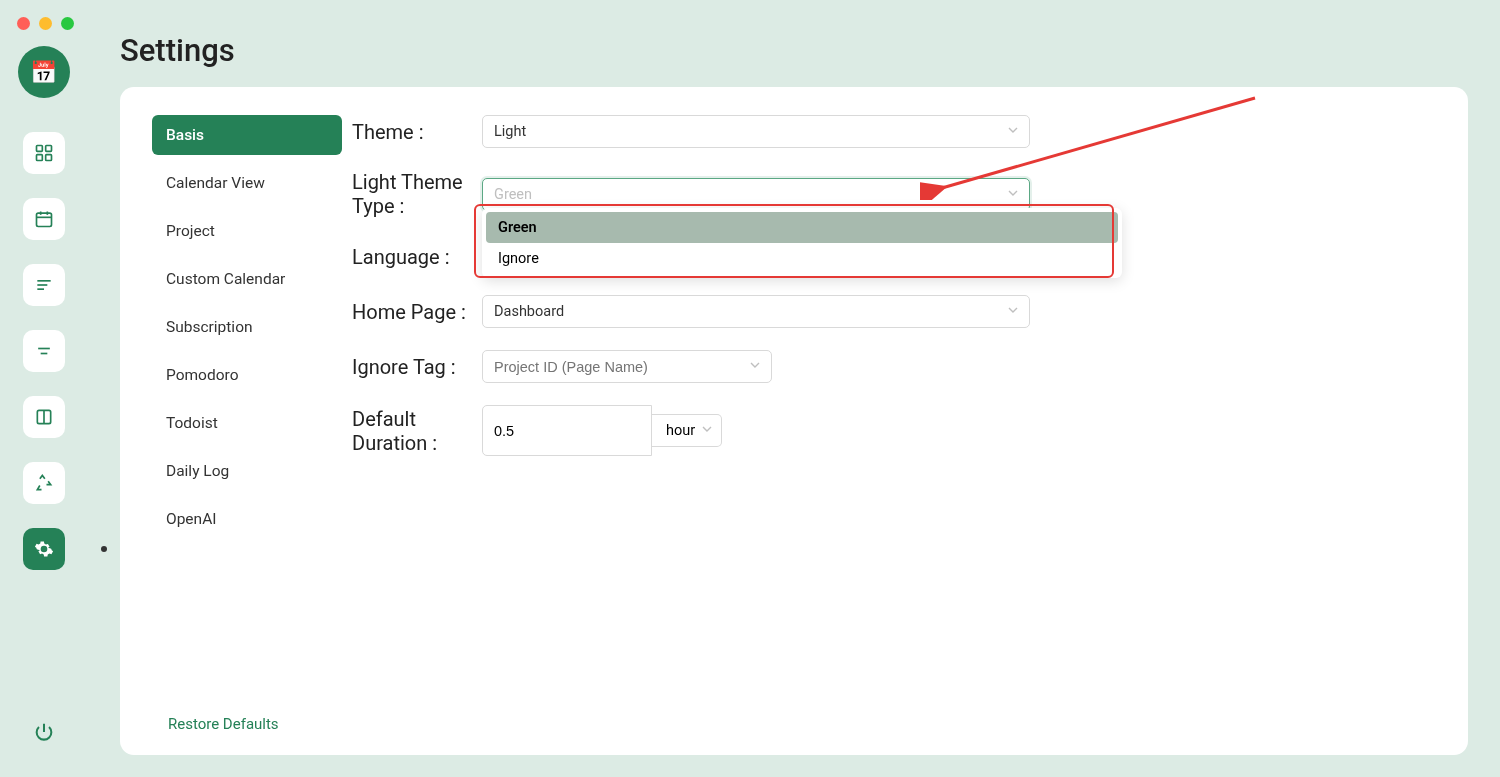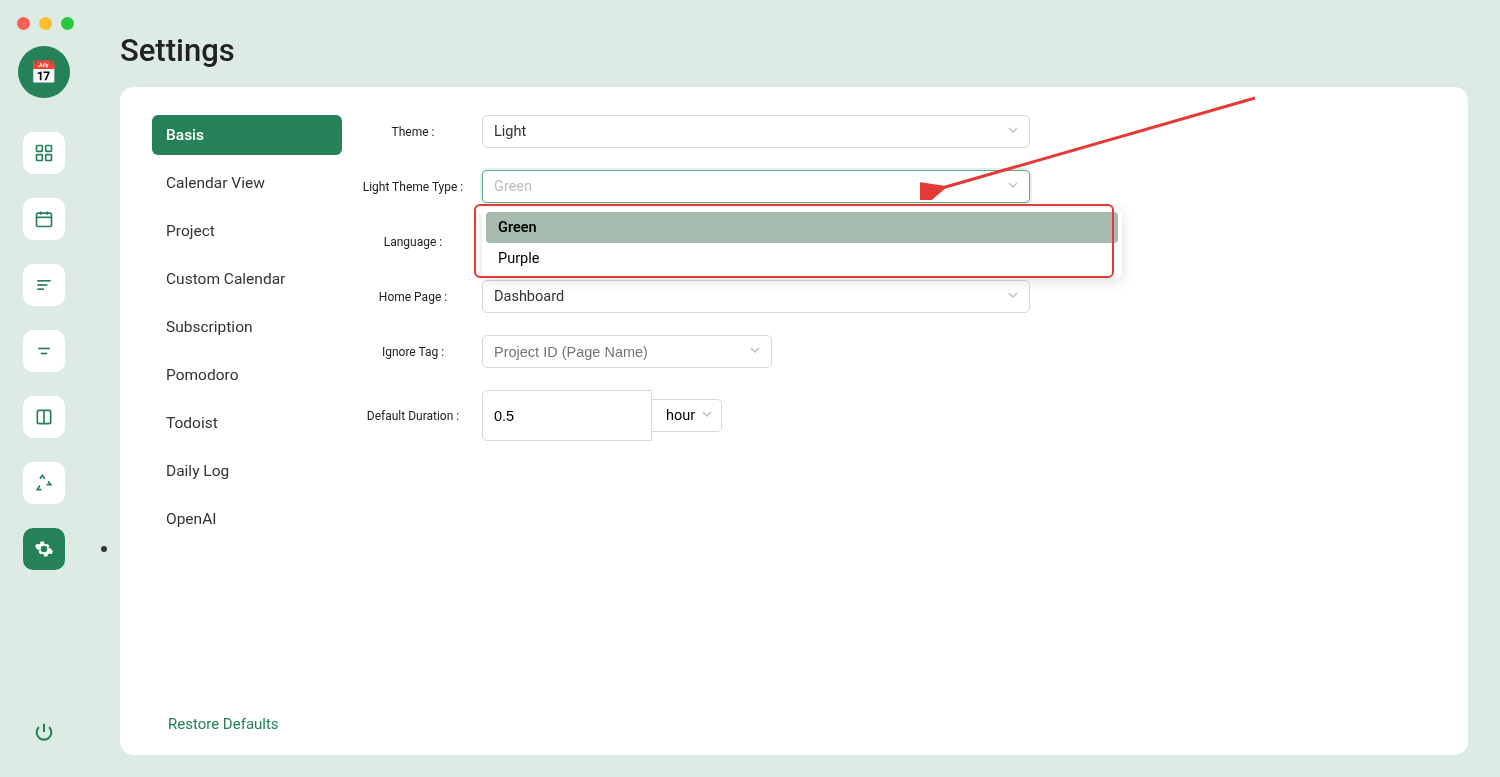--- a/index.html
+++ b/index.html
@@ -133,22 +133,22 @@
   margin-left: 10px;
   flex: 1;
 }
 .form-row {
   display: flex;
   align-items: center;
   margin-bottom: 22px;
 }
 .form-label {
   width: 130px;
-  text-align: center;
-  font-size: 12px;
+  text-align: left;
+  font-size: 20px;
   color: #222;
   padding-right: 8px;
 }
 .select {
   height: 33px;
   border: 1px solid #d9d9d9;
   border-radius: 5px;
   padding: 0 30px 0 11px;
   font-size: 14.5px;
   color: #333;
@@ -334,21 +334,21 @@
       <div class="form-row" style="position:relative">
         <div class="form-label">Light Theme Type :</div>
         <div class="select wide focused placeholder">
           <span>Green</span>
           <span class="chev"><svg viewBox="0 0 12 12">
                 <path d="M2 4l4 4 4-4" fill="none" stroke="currentColor" stroke-width="1.4"></path>
               </svg></span>
         </div>
         <div class="dropdown" style="left:130px; top:38px">
           <div class="dropdown-option selected">Green</div>
-          <div class="dropdown-option">Purple</div>
+          <div class="dropdown-option">Ignore</div>
         </div>
       </div>
 
       <div class="form-row">
         <div class="form-label">Language :</div>
         <div class="select wide" style="visibility:hidden"></div>
       </div>
 
       <div class="form-row">
         <div class="form-label">Home Page :</div>

